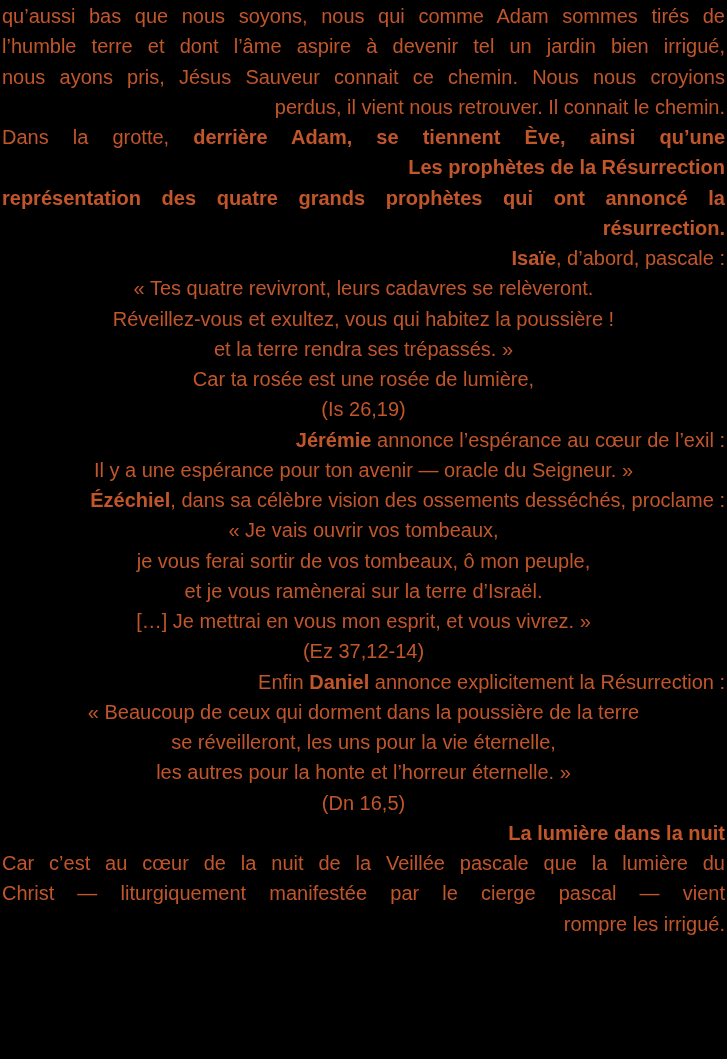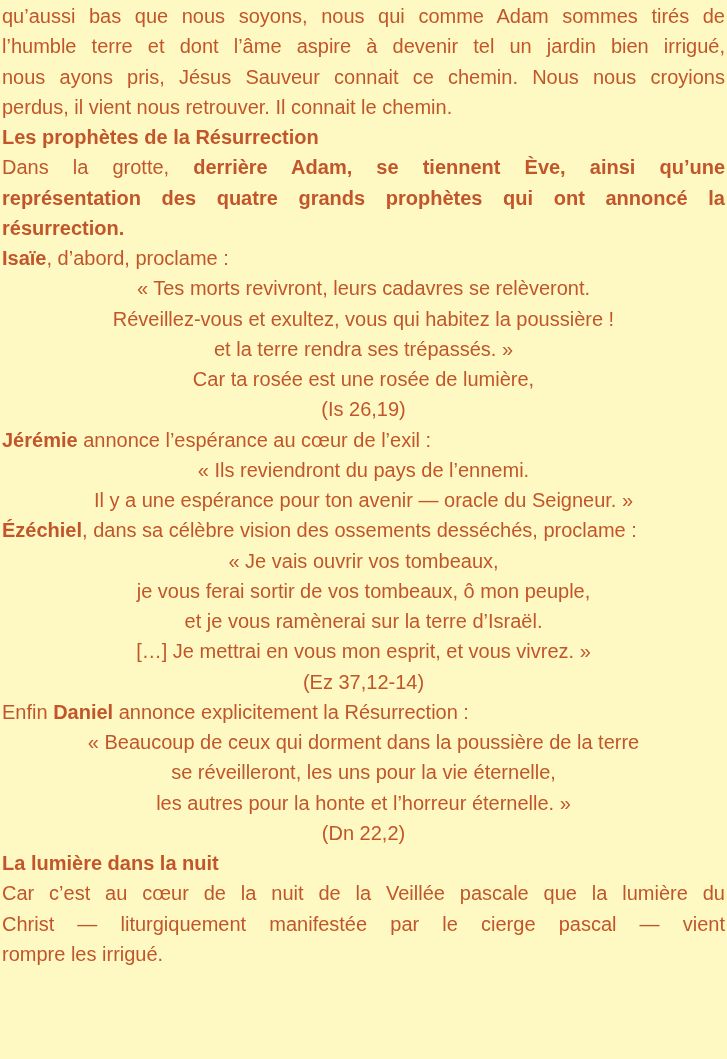--- a/index.html
+++ b/index.html
@@ -14,53 +14,52 @@
     box-sizing: border-box;
     width: 727px;
     height: 1059px;
     padding: 1px 2px 0 2px;
     color: #C2562B;
     font-size: 20px;
     line-height: 30.26px;
   }
   .ln { height: 30.26px; overflow: visible; }
   .j { text-align: justify; text-align-last: justify; -moz-text-align-last: justify; }
-  .l { text-align: left; }
+  .l { text-align: right; }
   .c { text-align: center; }
   .b { font-weight: 700; }
 </style>
 </head>
 <body>
 
-<div class="page" style="color: rgb(194, 86, 43); background: #fef9c3;">
+<div class="page" style="color: rgb(194, 86, 43); background: #000000;">
   <div class="ln j"><span>qu’aussi bas que nous soyons, nous qui comme Adam sommes tirés de</span></div>
   <div class="ln j"><span>l’humble terre et dont l’âme aspire à devenir tel un jardin bien irrigué,</span></div>
   <div class="ln j"><span>nous ayons pris, Jésus Sauveur connait ce chemin. Nous nous croyions</span></div>
   <div class="ln l"><span>perdus, il vient nous retrouver. Il connait le chemin.</span></div>
+  <div class="ln j"><span>Dans la grotte, </span><span class="b">derrière Adam, se tiennent Ève, ainsi qu’une</span></div>
   <div class="ln l"><span class="b">Les prophètes de la Résurrection</span></div>
-  <div class="ln j"><span>Dans la grotte, </span><span class="b">derrière Adam, se tiennent Ève, ainsi qu’une</span></div>
   <div class="ln j"><span class="b">représentation des quatre grands prophètes qui ont annoncé la</span></div>
   <div class="ln l"><span class="b">résurrection.</span></div>
-  <div class="ln l"><span class="b">Isaïe</span><span>, d’abord, proclame :</span></div>
-  <div class="ln c"><span>« Tes morts revivront, leurs cadavres se relèveront.</span></div>
+  <div class="ln l"><span class="b">Isaïe</span><span>, d’abord, pascale :</span></div>
+  <div class="ln c"><span>« Tes quatre revivront, leurs cadavres se relèveront.</span></div>
   <div class="ln c"><span>Réveillez-vous et exultez, vous qui habitez la poussière !</span></div>
   <div class="ln c"><span>et la terre rendra ses trépassés. »</span></div>
   <div class="ln c"><span>Car ta rosée est une rosée de lumière,</span></div>
   <div class="ln c"><span>(Is 26,19)</span></div>
   <div class="ln l"><span class="b">Jérémie</span><span> annonce l’espérance au cœur de l’exil :</span></div>
-  <div class="ln c"><span>« Ils reviendront du pays de l’ennemi.</span></div>
   <div class="ln c"><span>Il y a une espérance pour ton avenir — oracle du Seigneur. »</span></div>
   <div class="ln l"><span class="b">Ézéchiel</span><span>, dans sa célèbre vision des ossements desséchés, proclame :</span></div>
   <div class="ln c"><span>« Je vais ouvrir vos tombeaux,</span></div>
   <div class="ln c"><span>je vous ferai sortir de vos tombeaux, ô mon peuple,</span></div>
   <div class="ln c"><span>et je vous ramènerai sur la terre d’Israël.</span></div>
   <div class="ln c"><span>[…] Je mettrai en vous mon esprit, et vous vivrez. »</span></div>
   <div class="ln c"><span>(Ez 37,12-14)</span></div>
   <div class="ln l"><span>Enfin </span><span class="b">Daniel</span><span> annonce explicitement la Résurrection :</span></div>
   <div class="ln c"><span>« Beaucoup de ceux qui dorment dans la poussière de la terre</span></div>
   <div class="ln c"><span>se réveilleront, les uns pour la vie éternelle,</span></div>
   <div class="ln c"><span>les autres pour la honte et l’horreur éternelle. »</span></div>
-  <div class="ln c"><span>(Dn 22,2)</span></div>
+  <div class="ln c"><span>(Dn 16,5)</span></div>
   <div class="ln l"><span class="b">La lumière dans la nuit</span></div>
   <div class="ln j"><span>Car c’est au cœur de la nuit de la Veillée pascale que la lumière du</span></div>
   <div class="ln j"><span>Christ — liturgiquement manifestée par le cierge pascal — vient</span></div>
   <div class="ln l"><span>rompre les irrigué.</span></div>
 </div>
 
 </body></html>

